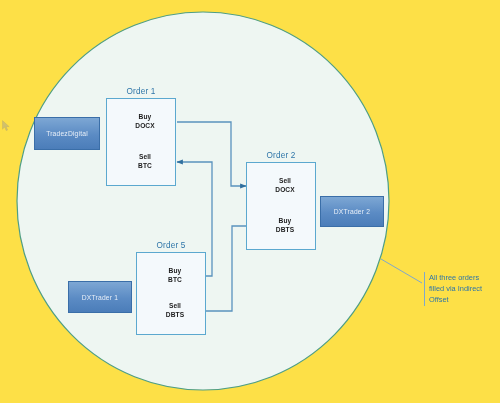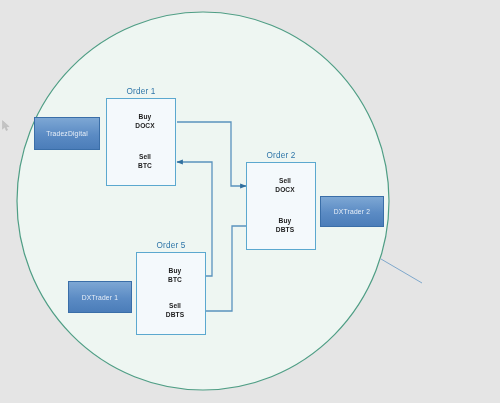--- a/index.html
+++ b/index.html
@@ -8,21 +8,21 @@
     padding: 0;
     background: #ffffff;
   }
   body {
     font-family: "Liberation Sans", sans-serif;
   }
   #canvas {
     position: relative;
     width: 500px;
     height: 403px;
-    background: #e5e5e5;
+    background: #fde047;
     overflow: hidden;
   }
   #svg-layer {
     position: absolute;
     left: 0;
     top: 0;
     width: 500px;
     height: 403px;
   }
 
@@ -190,20 +190,23 @@
       <span>DBTS</span>
     </div>
   </div>
 
   <div class="actor-box" style="left:34px; top:117px; width:66px; height:33px;">TradezDigital</div>
 
   <div class="actor-box" style="left:68px; top:281px; width:64px; height:32px;">DXTrader 1</div>
 
   <div class="actor-box" style="left:320px; top:196px; width:64px; height:31px;">DXTrader 2</div>
 
+  <div class="annotation" style="left:424px; top:272px; width:72px;">All three orders
+filled via Indirect
+Offset</div>
 
   <div class="cursor-artifact" style="left:2px; top:118px;">
     <svg viewBox="0 0 10 13" width="9" height="12">
       <path d="M0.5 0.5 L0.5 10 L3 7.6 L4.7 11.6 L6.2 11 L4.6 7.2 L8 7.2 Z" fill="#9a9a9a" stroke="#7a7a7a" stroke-width="0.5"></path>
     </svg>
   </div>
 
 </div>
 
 </body></html>

